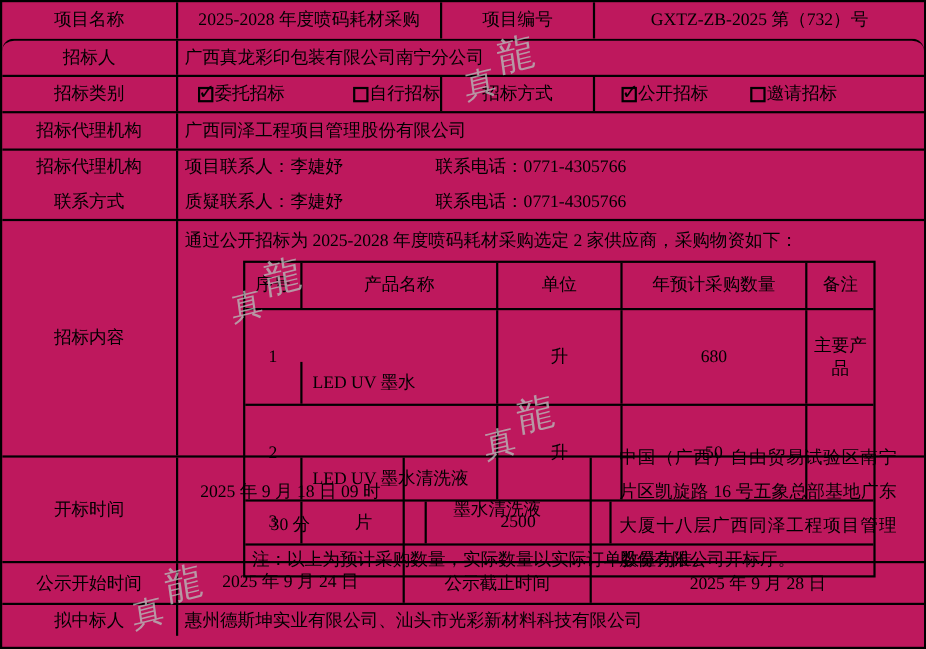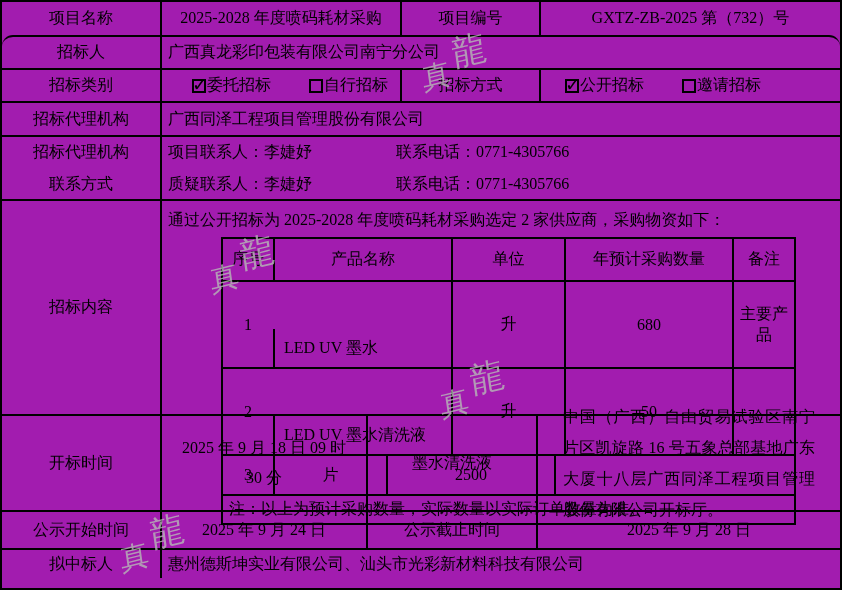--- a/index.html
+++ b/index.html
@@ -1,21 +1,21 @@
 <!DOCTYPE html>
 <html><head>
 <meta charset="utf-8">
 <style>
   * { margin:0; padding:0; box-sizing:border-box; }
   html,body { background:#fff; }
   .doc {
     position:relative;
     width:842px; height:590px;
     margin:0 auto;
-    background:#a21caf;
+    background:#be185d;
     border:2px solid #000;
     font-family:"Liberation Serif","DejaVu Serif",serif;
     font-size:16px; color:#000;
     overflow:hidden;
   }
   .t-row { display:flex; }
   .t-row + .t-row { border-top:2px solid #000; }
   .cell { display:flex; align-items:center; }
   .cell + .cell { border-left:2px solid #000; }
   .label { width:158px; justify-content:center; text-align:center; }
@@ -96,21 +96,21 @@
     <div class="cell flex1" style="justify-content:center;text-align:center;">GXTZ-ZB-2025 第（732）号</div>
   </div>
 
   <div class="t-row h-r2">
     <div class="cell label">招标人</div>
     <div class="cell flex1 pad-left">广西真龙彩印包装有限公司南宁分公司</div>
   </div>
 
   <div class="t-row h-r3">
     <div class="cell label">招标类别</div>
-    <div class="cell v240 opt-cell" style="justify-content:center;">
+    <div class="cell v240 opt-cell" style="justify-content:space-between;">
       <span class="opt">
         <span class="cb checked"></span>
         <span>委托招标</span>
       </span>
       <span class="opt">
         <span class="cb"></span>
         <span>自行招标</span>
       </span>
     </div>
     <div class="cell l139">招标方式</div>

